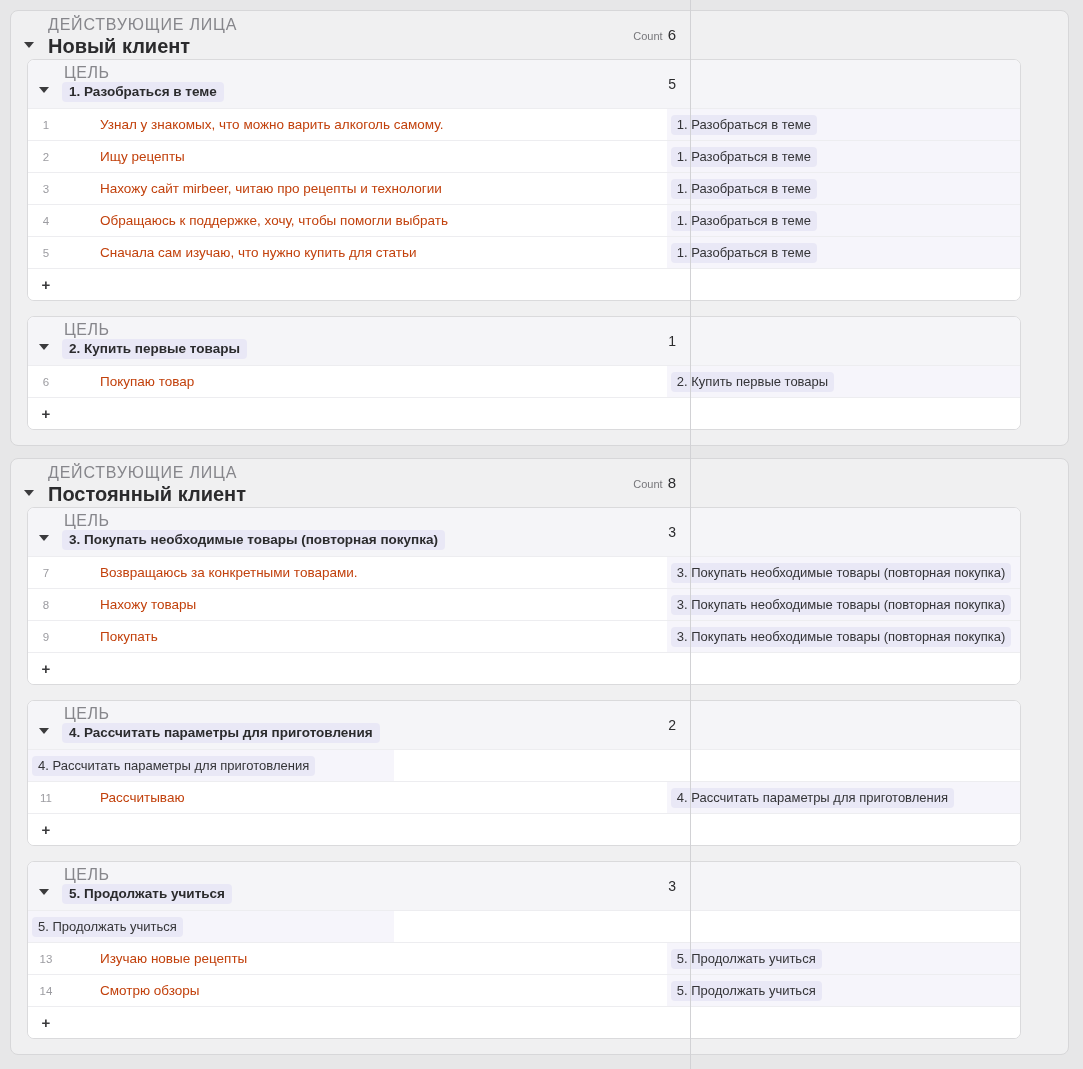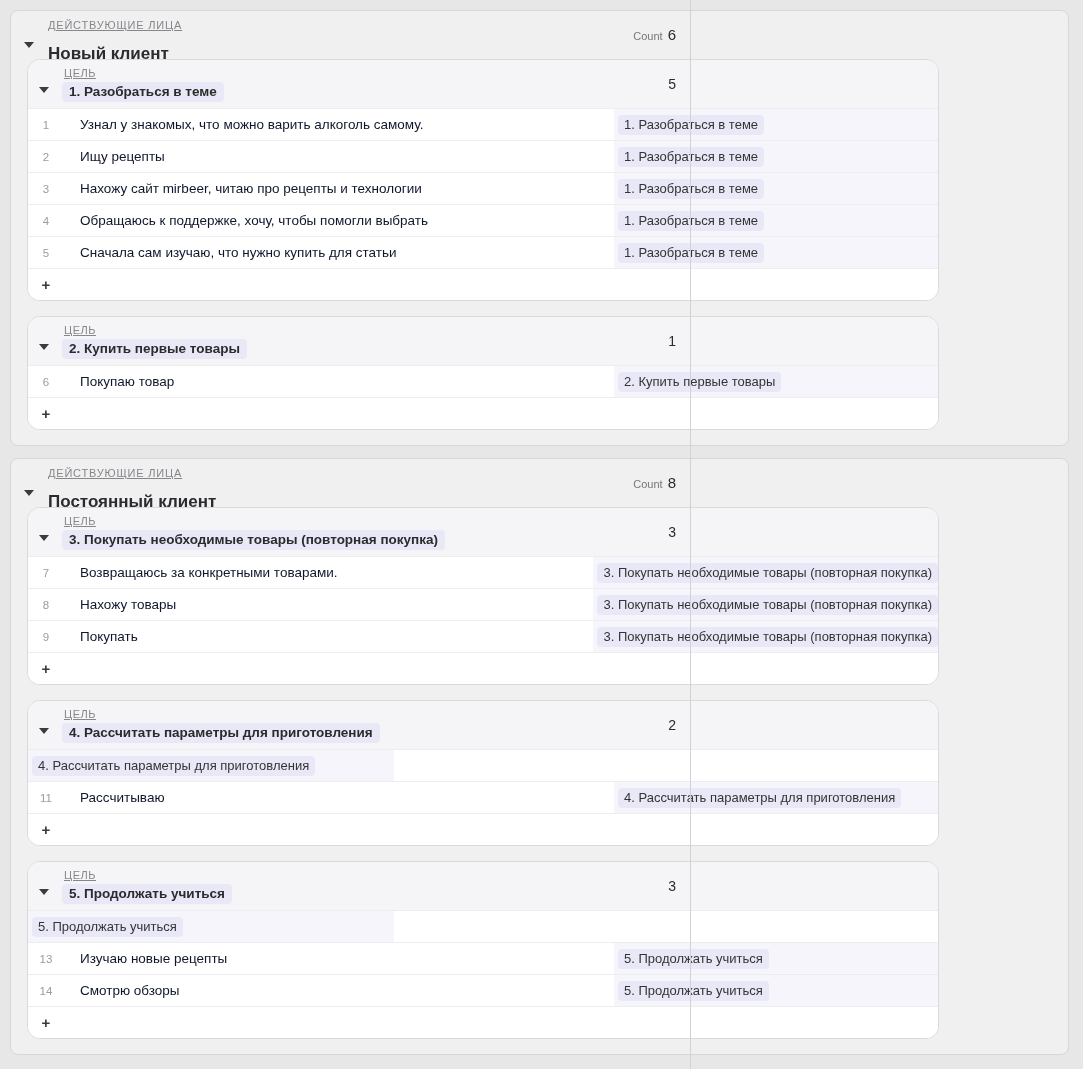--- a/index.html
+++ b/index.html
@@ -22,54 +22,54 @@
   .group-first { margin-top:10px; margin-bottom:12px; }
   .group-header { position:relative; height:48px; cursor:pointer; }
   .tri {
     width:0; height:0;
     border-left:5px solid transparent; border-right:5px solid transparent;
     border-top:6px solid #3b3b3d;
   }
   .g-tri { position:absolute; left:13px; top:31px; }
   .gh-text { padding:8px 0 0 37px; }
   .field-label {
-    font-size:11px; color:#86868b; letter-spacing:0.8px; line-height:12px;
-    text-transform:uppercase; white-space:nowrap;text-decoration:underline;
-  }
-  .g-value { margin-top:13px; font-size:17px; font-weight:700; color:#2b2b2d; white-space:nowrap; }
+    font-size:16px; color:#86868b; letter-spacing:0.8px; line-height:12px;
+    text-transform:uppercase; white-space:nowrap;
+  }
+  .g-value { margin-top:4px; font-size:20px; font-weight:700; color:#2b2b2d; white-space:nowrap; }
   .g-count {
     position:absolute; left:0; top:0; width:665px; height:48px; line-height:48px;
     text-align:right; white-space:nowrap;
   }
   .count-word { font-size:11px; color:#77777b; }
   .count-num { font-size:15px; color:#2b2b2d; margin-left:5px; }
   
   .subgroup {
-    margin-left:16px; margin-bottom:15px; width:912px;
-    background:#fff; border:1px solid #dadadc; border-radius:13px; overflow:hidden;
+    margin-left:16px; margin-bottom:15px; width:994px;
+    background:#fff; border:1px solid #dadadc; border-radius:7px; overflow:hidden;
   }
   .sub-header { position:relative; height:48px; background:#f5f5f8; cursor:pointer; }
   .s-tri { position:absolute; left:11px; top:27px; }
   .sh-text { padding:7px 0 0 34px; }
   .sh-text .field-label { margin-left:2px; letter-spacing:0.5px; }
   .s-value-pill {
     display:inline-block; margin-top:3px; max-width:600px;
     background:#e9e8f6; border-radius:4px; padding:2px 7px 3px;
     font-size:13.5px; font-weight:700; color:#2b2b2d; white-space:nowrap;
   }
   .s-count {
     position:absolute; left:0; top:0; width:648px; height:48px; line-height:48px;
     text-align:right; font-size:14px; color:#2b2b2d;
   }
   
   .row { display:flex; height:32px; border-top:1px solid #ededf0; }
   .cell-main { width:662px; display:flex; align-items:center; background:#fff; }
   .row-num { width:36px; text-align:center; font-size:11.5px; color:#9c9ca1; flex:none; }
   .row-text {
-    margin-left:16px; font-size:13.5px; color:#0f172a;
+    margin-left:36px; font-size:13.5px; color:#c2410c;
     white-space:nowrap; overflow:hidden;
   }
   .cell-goal { width:366px; display:flex; align-items:center; background:#f6f5fb; }
   .goal-pill {
     margin-left:4px; background:#e9e8f6; border-radius:4px;
     padding:2px 6px 3px; font-size:13px; color:#343437; white-space:nowrap;
   }
   .add-row .cell-goal { background:#fff; }
   .plus { width:36px; text-align:center; font-size:15px; font-weight:700; color:#3a3a3c; flex:none; }
 </style>

